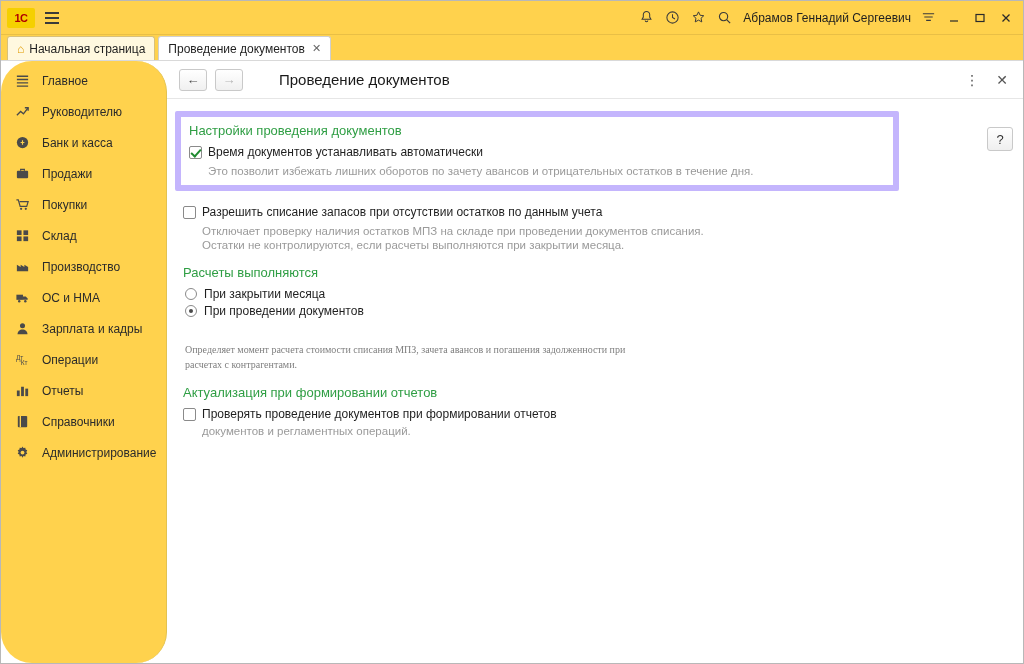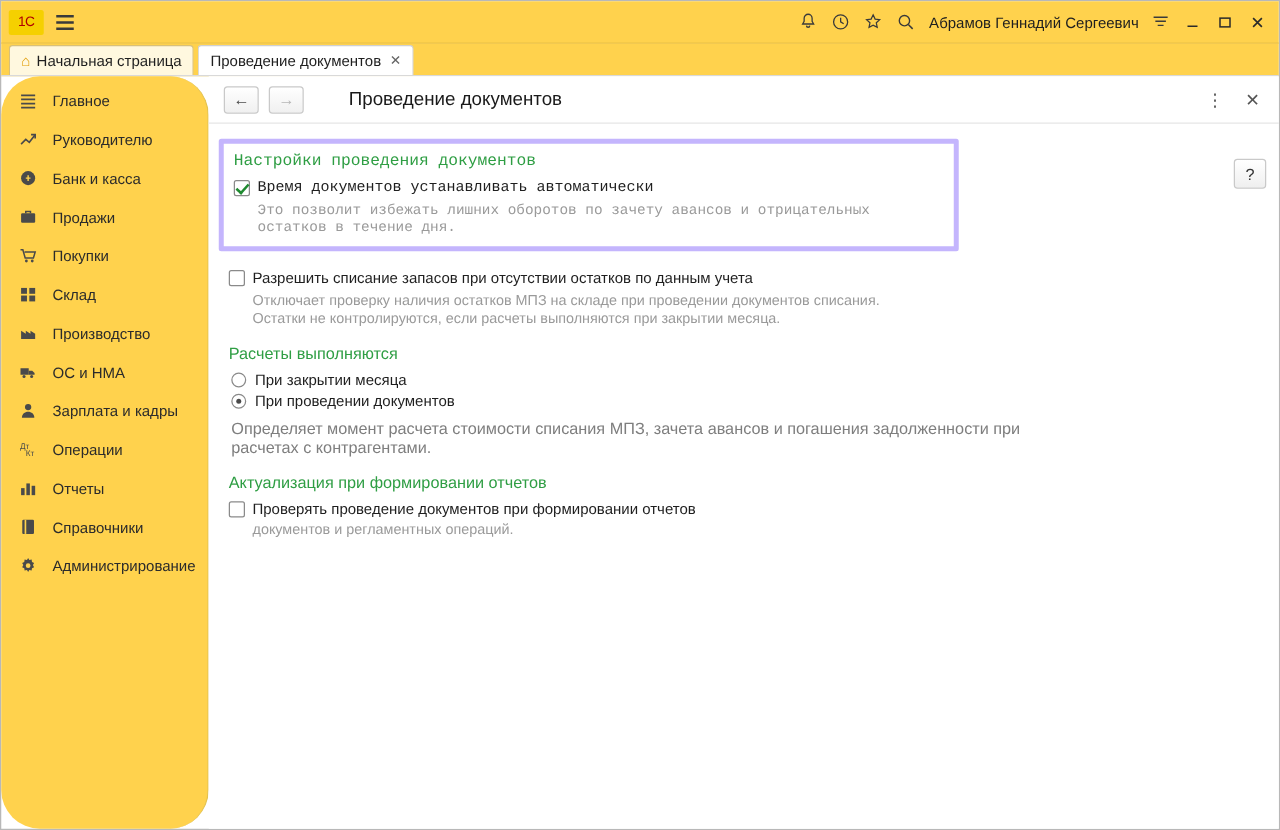--- a/index.html
+++ b/index.html
@@ -26,21 +26,21 @@
     display: flex; align-items: center;
     padding: 0 4px 0 6px;
     flex: 0 0 34px;
     border-bottom: 1px solid #e9bf46;
   }
   .logo1c {
     width: 28px; height: 20px;
     background: #f5d000;
     border-radius: 2px;
     display: flex; align-items: center; justify-content: center;
-    font-size: 11px; font-weight: normal; color: #b00000;
+    font-size: 11px; font-weight: bold; color: #b00000;
     letter-spacing: -0.5px;
     margin-right: 6px;
   }
   .burger {
     width: 22px; height: 22px;
     display: flex; flex-direction: column; justify-content: center; align-items: center;
     gap: 3px; margin-right: 8px; cursor: pointer;
   }
   .burger span { display: block; width: 14px; height: 2px; background: #3a3a3a; }
   .app-title {
@@ -166,26 +166,25 @@
     padding: 12px 16px 0 16px;
     overflow: hidden;
     position: relative;
   }
   .group-title {
     color: #2f9e44;
     font-size: 13px;
     margin-bottom: 7px;
   }
   .highlight-box {
-    border: 4px solid #c4b5fd;
+    border: 6px solid #c4b5fd;
     border-radius: 2px;
     padding: 6px 8px 7px 8px;
     margin: 0 0 14px -8px;
-    width: 592px;
-    font-family: Liberation Mono, monospace;
+    width: 724px;
   }
   .chk-row {
     display: flex; align-items: flex-start; gap: 6px;
     margin: 2px 0;
   }
   .chk {
     width: 13px; height: 13px;
     border: 1px solid #8a8a8a;
     background: #fff;
     border-radius: 2px;
@@ -228,23 +227,24 @@
     content: "";
     position: absolute;
     left: 3px; top: 3px;
     width: 4px; height: 4px;
     border-radius: 50%;
     background: #4a4a4a;
   }
   .radio-label { font-size: 12px; color: #1f1f1f; }
   .desc {
     color: #7e7e7e;
-    font-size: 13px;
+    font-size: 10px;
     line-height: 15px;
-    margin: 7px 0 0 2px;
+    margin: 24px 0 0 2px;
+    font-family: Liberation Serif, serif;
   }
   .help-btn {
     position: absolute;
     right: 10px; top: 28px;
     width: 26px; height: 24px;
     border: 1px solid #c9c9c9;
     border-radius: 3px;
     background: linear-gradient(#ffffff, #efefef);
     display: flex; align-items: center; justify-content: center;
     font-size: 13px; color: #333;

